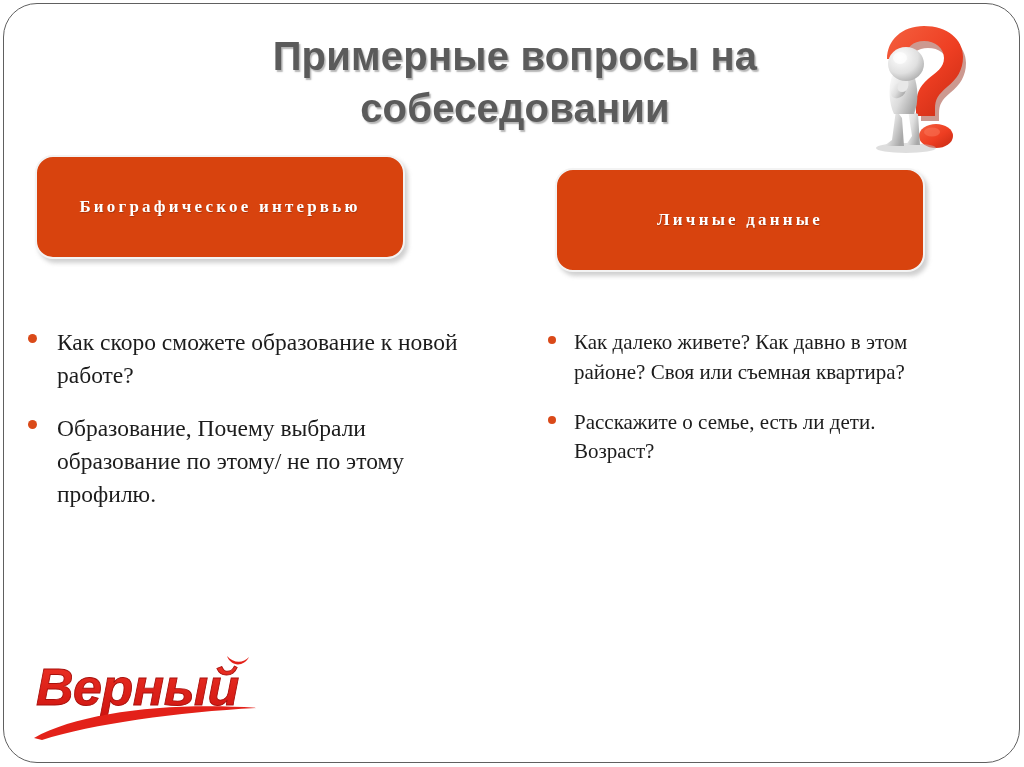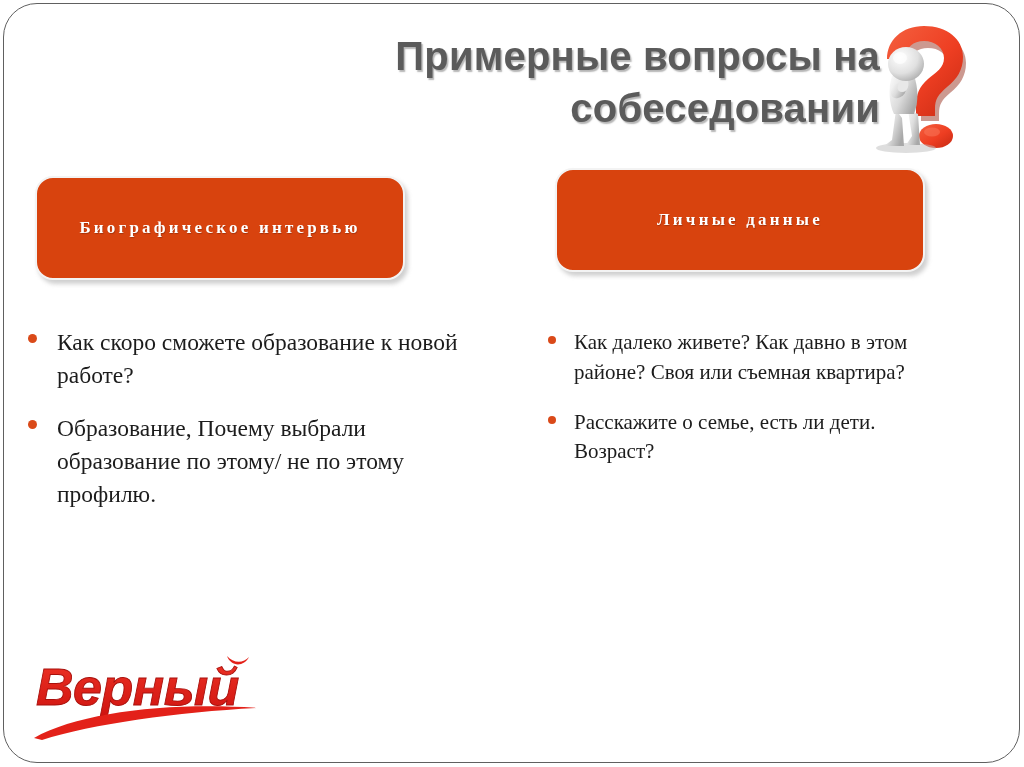--- a/index.html
+++ b/index.html
@@ -34,21 +34,21 @@
     box-sizing: border-box;
     pointer-events: none;
   }
 
   
   #title {
     position: absolute;
     left: 150px;
     top: 30px;
     width: 730px;
-    text-align: right;
+    text-align: center;
     font-family: "Liberation Sans", sans-serif;
     font-weight: bold;
     font-size: 40px;
     line-height: 1.30;
     color: #5b5b5b;
     letter-spacing: 0.2px;
     text-shadow: 1.5px 1.5px 1.4px rgba(120,120,120,0.55);
   }
 
   
@@ -77,21 +77,21 @@
     color: #ffffff;
     font-family: "Liberation Serif", serif;
     font-size: 17px;
     font-weight: bold;
     letter-spacing: 3.2px;
     line-height: 1.65;
     text-align: center;
     text-shadow: 0.6px 0.6px 0.8px rgba(90,30,10,0.40);
     padding: 0 14px;
   }
-  #obox-left  { left: 35px;  top: 176px; width: 370px; }
+  #obox-left  { left: 35px;  top: 155px; width: 370px; }
   #obox-right { left: 555px; top: 168px; width: 370px; }
 
   
   .col { position: absolute; }
   #col-left  { left: 28px;  top: 326px; width: 460px; }
   #col-right { left: 548px; top: 328px; width: 400px; }
 
   .bullet-item {
     display: flex;
     align-items: flex-start;

